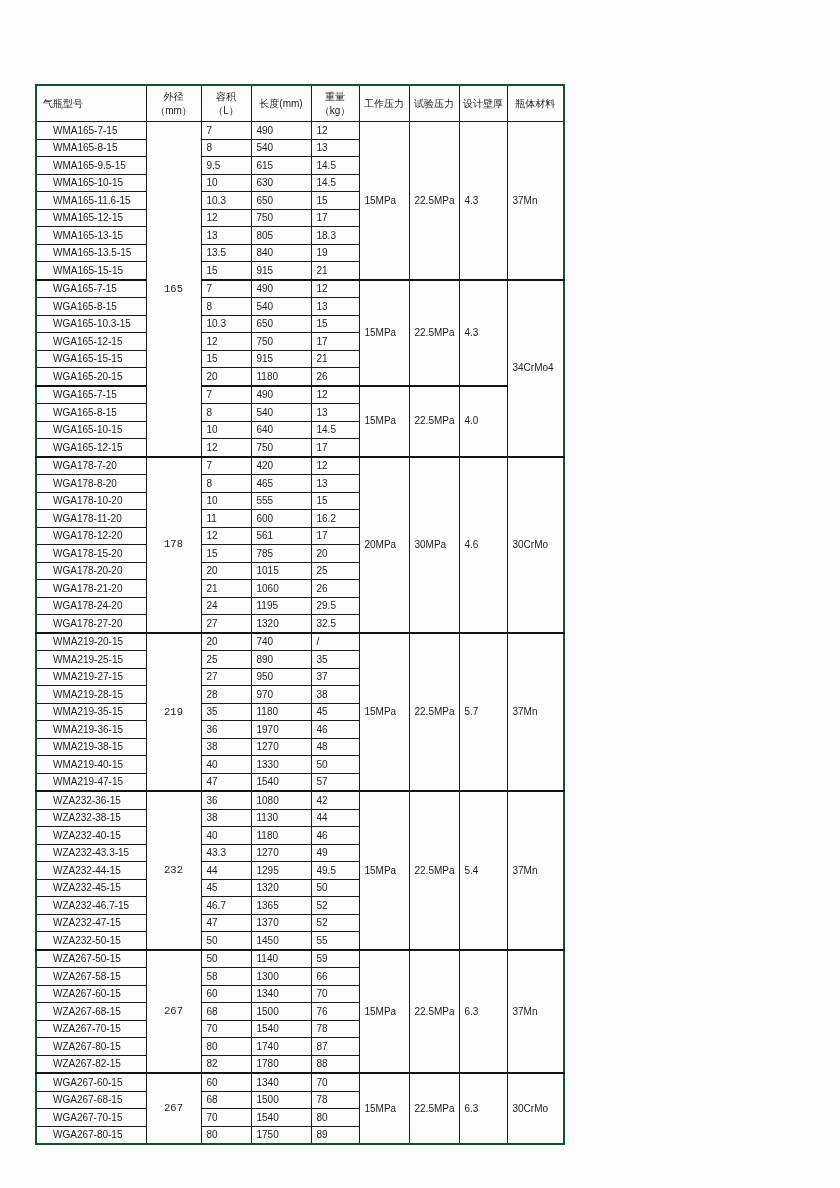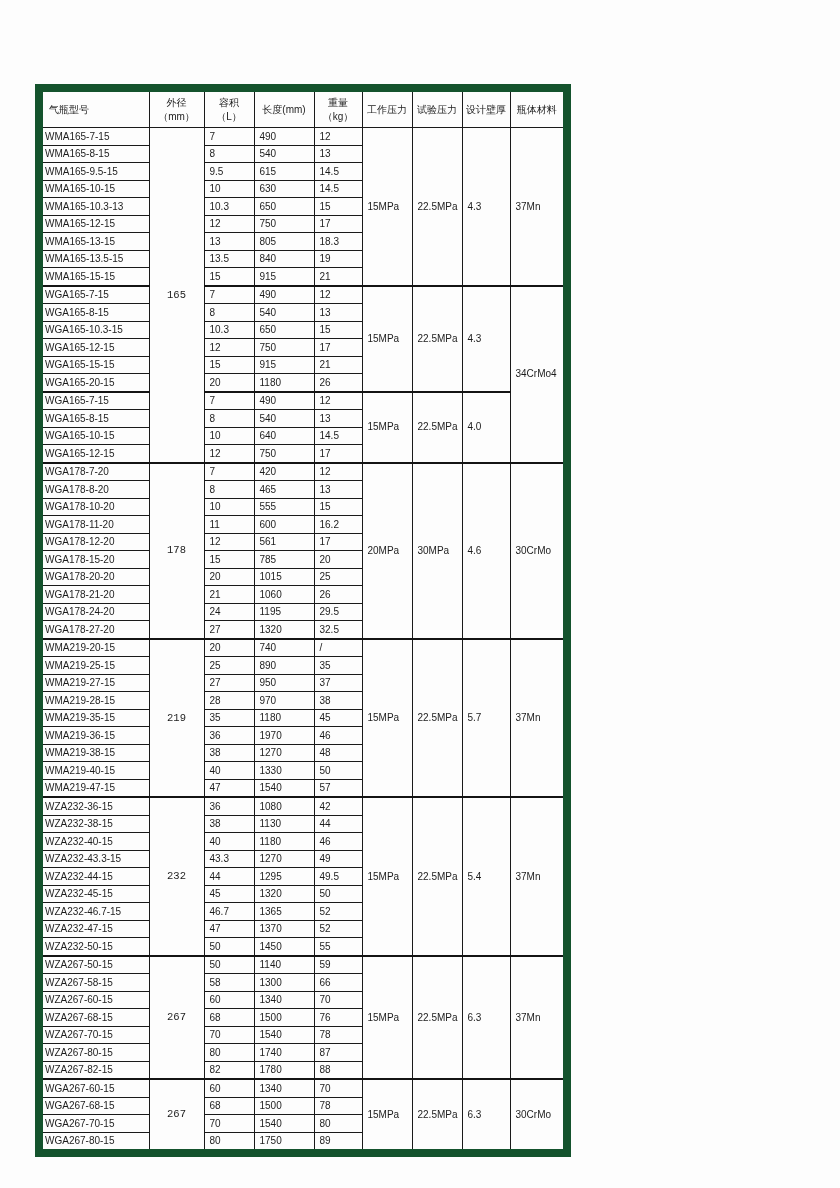--- a/index.html
+++ b/index.html
@@ -10,21 +10,21 @@
     font-family: "Liberation Sans", sans-serif;
     color: #1c1c1c;
     -webkit-font-smoothing: antialiased;
   }
   .page { position: absolute; inset: 0; background: #fdfdfd; }
   table.spec {
     position: absolute; left: 35px; top: 84px;
     width: 528px;
     border-collapse: collapse;
     table-layout: fixed;
-    border: 8px solid #14532d;
+    border: 2px solid #14532d;
   }
   .spec th, .spec td {
     border: 1px solid #1a1a1a;
     font-weight: normal;
     font-size: 10px;
     padding: 0 2px 0 5px;
     text-align: left;
     vertical-align: middle;
     white-space: nowrap;
     overflow: hidden;
@@ -33,21 +33,21 @@
   .spec thead th {
     height: 33px;
     text-align: center;
     padding: 1px 2px;
     line-height: 1.35;
     font-size: 10px;
   }
   .spec thead th.model-h { text-align: left; padding-left: 6px; }
   .spec thead th .hline { display: block; }
   .spec tbody td { height: 16.5px; }
-  .spec td.model { padding-left: 2px; }
+  .spec td.model { padding-left: 16px; }
   .spec td.dia {
     text-align: center;
     padding: 0;
     font-family: Liberation Mono, monospace;
     font-size: 10.5px;
   }
   .spec tr.gs td { border-top: 2px solid #141414; margin-left: 44px; }
   .spec td.work, .spec td.test, .spec td.thick, .spec td.mat { padding-left: 5px; }
 </style>
 </head>
@@ -124,21 +124,21 @@
           <td class="len">615</td>
           <td class="wgt">14.5</td>
         </tr>
         <tr>
           <td class="model">WMA165-10-15</td>
           <td class="vol">10</td>
           <td class="len">630</td>
           <td class="wgt">14.5</td>
         </tr>
         <tr>
-          <td class="model">WMA165-10.3-13</td>
+          <td class="model">WMA165-11.6-15</td>
           <td class="vol">10.3</td>
           <td class="len">650</td>
           <td class="wgt">15</td>
         </tr>
         <tr>
           <td class="model">WMA165-12-15</td>
           <td class="vol">12</td>
           <td class="len">750</td>
           <td class="wgt">17</td>
         </tr>

